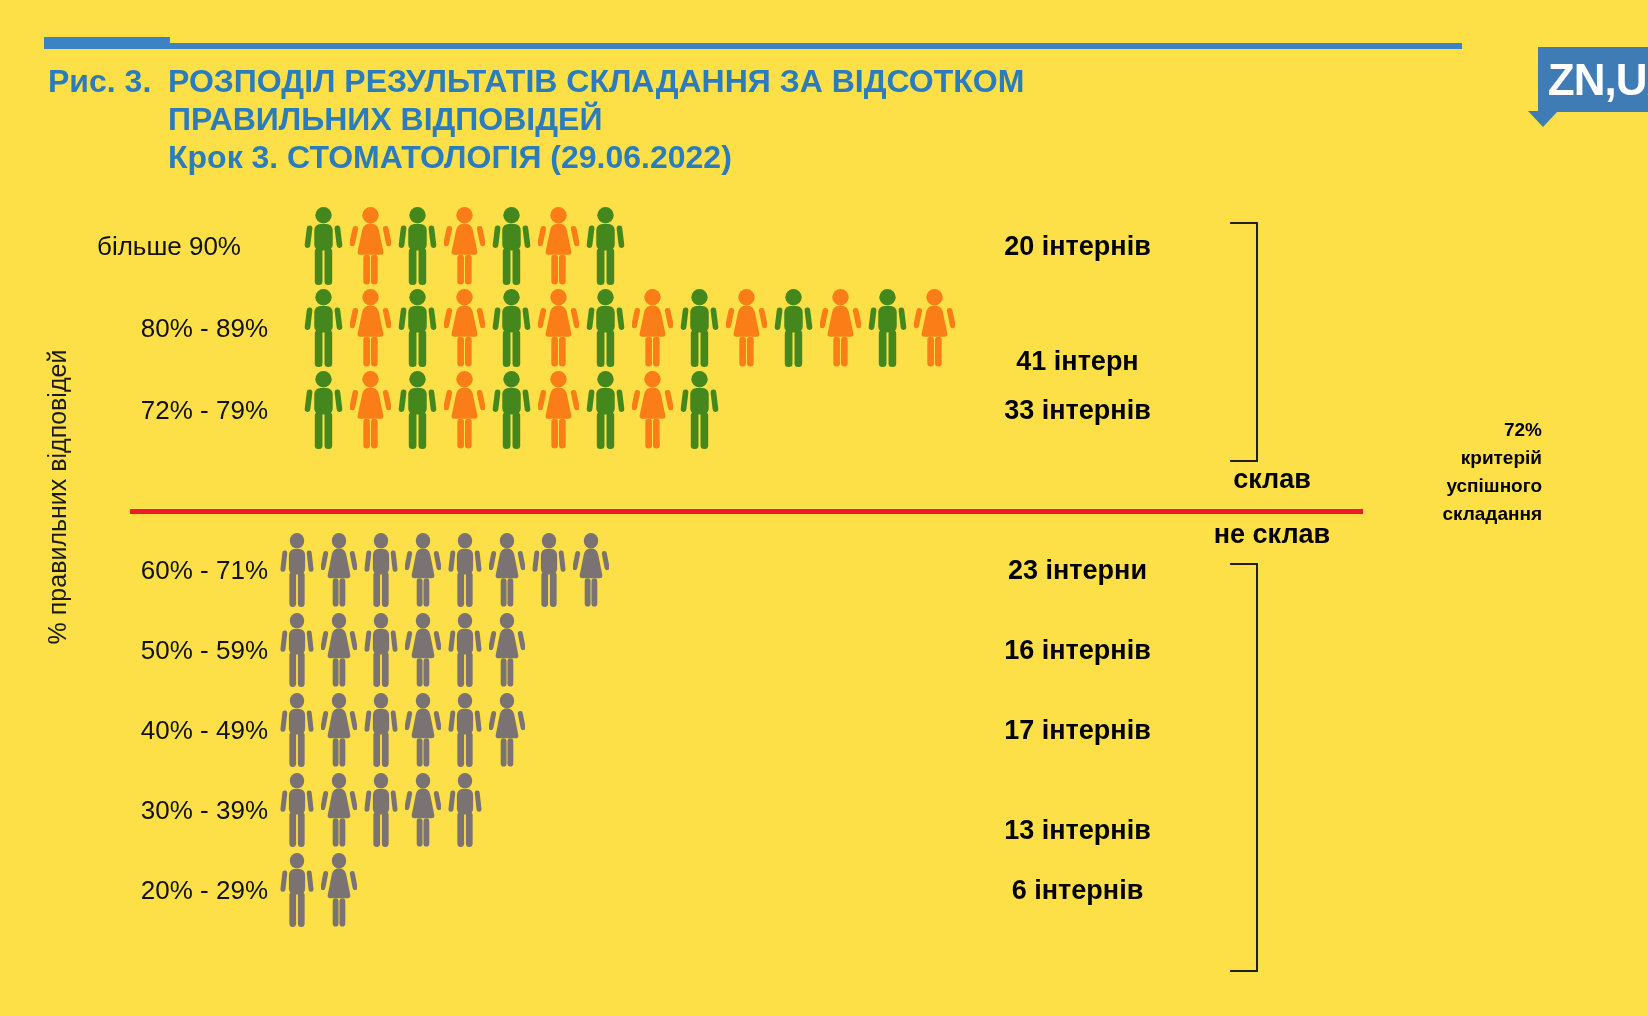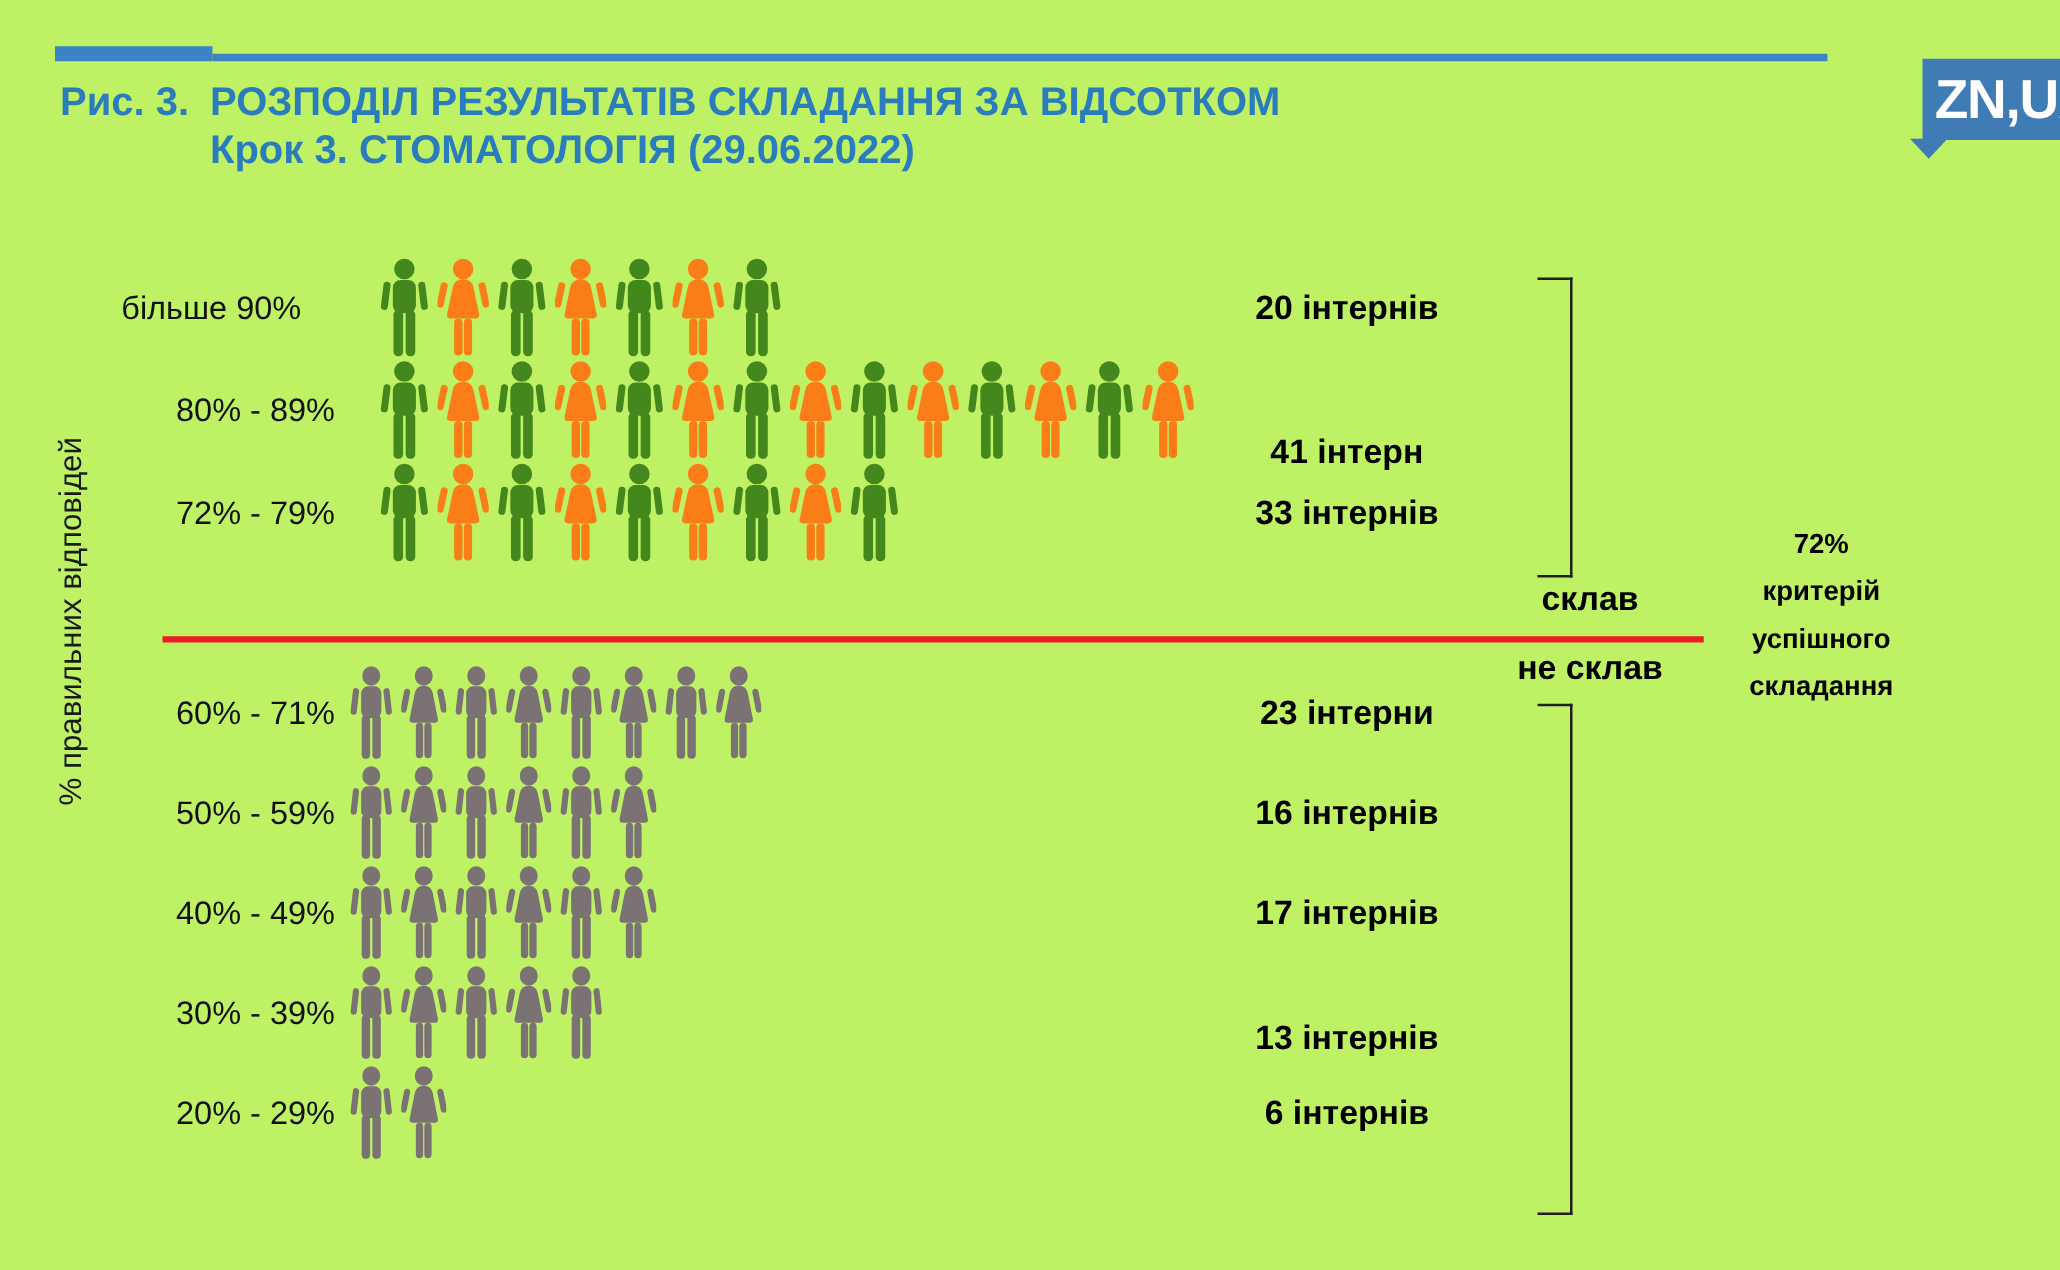--- a/index.html
+++ b/index.html
@@ -1,16 +1,16 @@
 <!DOCTYPE html>
 <html><head>
 <meta charset="utf-8">
 <style>
   html,body{margin:0;padding:0;background:#ffffff;font-family:"Liberation Sans",sans-serif;}
-  .canvas{position:relative;width:1648px;height:1016px;background:#bef264;overflow:hidden;}
+  .canvas{position:relative;width:1648px;height:1016px;background:#fde047;overflow:hidden;}
 
   
   .top-bar-thick{position:absolute;left:44px;top:37px;width:126px;height:12px;background:#3c83c6;}
   .top-bar-line{position:absolute;left:170px;top:43px;width:1292px;height:6px;background:#3c83c6;}
   .page-title{position:absolute;left:48px;top:62px;display:flex;color:#2a7cbd;font-weight:700;font-size:32px;line-height:38px;}
   .fig-label{width:120px;flex:none;}
   .title-lines div{white-space:nowrap;}
 
   .logo{position:absolute;left:1538px;top:47px;width:149px;height:65px;background:#3f7cb6;
         display:flex;align-items:center;justify-content:center;color:#fff;font-weight:700;
@@ -31,35 +31,36 @@
   
   .bracket{position:absolute;left:1230px;width:26px;border:2px solid #231f20;border-left:none;background:transparent;}
   .bracket-pass{top:222px;height:236px;}
   .bracket-fail{top:563px;height:405px;}
 
   
   .red-line{position:absolute;left:130px;top:509px;width:1233px;height:5px;background:#ed1c24;}
   .pass-label{position:absolute;left:1182px;width:180px;top:464px;text-align:center;font-weight:700;font-size:27px;color:#000;}
   .fail-label{position:absolute;left:1172px;width:200px;top:519px;text-align:center;font-weight:700;font-size:27px;color:#000;}
 
-  .criterion{position:absolute;left:1372px;width:170px;top:416px;text-align:center;font-weight:700;
-        font-size:22px;line-height:38px;color:#000;white-space:pre-line;}
+  .criterion{position:absolute;left:1372px;width:170px;top:416px;text-align:right;font-weight:700;
+        font-size:19px;line-height:28px;color:#000;white-space:pre-line;}
 </style>
 </head>
 <body>
 
 <div class="canvas">
 
   <div class="top-bar-thick" style="background: rgb(60, 131, 198);"></div>
   <div class="top-bar-line" style="background: rgb(60, 131, 198);"></div>
 
   <div class="page-title" style="color: rgb(42, 124, 189);">
     <span class="fig-label">Рис. 3.</span>
     <div class="title-lines">
       <div>РОЗПОДІЛ РЕЗУЛЬТАТІВ СКЛАДАННЯ ЗА ВІДСОТКОМ</div>
+      <div>ПРАВИЛЬНИХ ВІДПОВІДЕЙ</div>
       <div>Крок 3. СТОМАТОЛОГІЯ (29.06.2022)</div>
     </div>
   </div>
 
   <div class="logo" style="background: rgb(63, 124, 182);">ZN,UA</div>
   <div class="logo-tail" style="border-top-color: rgb(63, 124, 182);"></div>
 
   <div class="y-axis-label">% правильних відповідей</div>
 
   <div id="rows">

